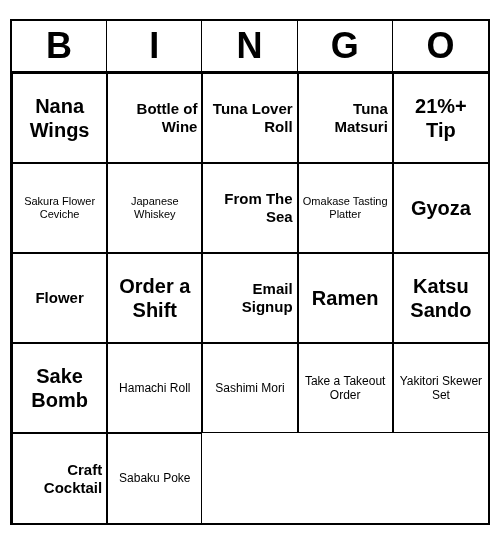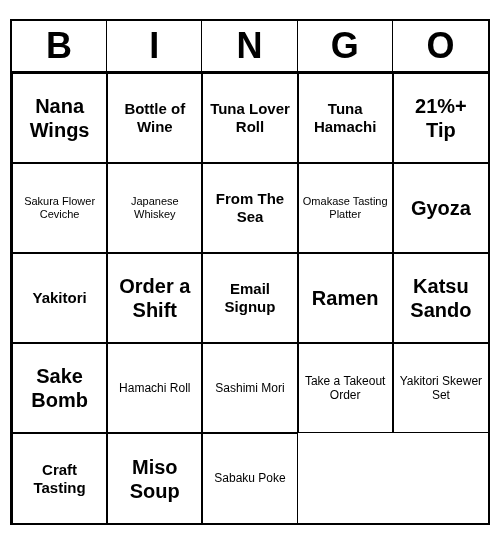--- a/index.html
+++ b/index.html
@@ -57,20 +57,21 @@
       display: block;
     }
     
     .size-large {
       font-size: 20px;
       font-weight: bold;
     }
     .size-medium {
       font-size: 15px;
       font-weight: bold;
+      text-align: right;
     }
     .size-small {
       font-size: 12px;
     }
     .size-xsmall {
       font-size: 11px;
     }
   </style>
 </head>
 <body>
@@ -87,42 +88,42 @@
   <div class="bingo-cell">
         <span class="cell-text size-large">Nana Wings</span>
       </div>
       <div class="bingo-cell">
         <span class="cell-text size-medium">Bottle of Wine</span>
       </div>
       <div class="bingo-cell">
         <span class="cell-text size-medium">Tuna Lover Roll</span>
       </div>
       <div class="bingo-cell">
-        <span class="cell-text size-medium">Tuna Hamachi</span>
+        <span class="cell-text size-medium">Tuna Matsuri</span>
       </div>
       <div class="bingo-cell">
         <span class="cell-text size-large">21%+ Tip</span>
       </div>
       <div class="bingo-cell">
         <span class="cell-text size-xsmall">Sakura Flower Ceviche</span>
       </div>
       <div class="bingo-cell">
         <span class="cell-text size-xsmall">Japanese Whiskey</span>
       </div>
       <div class="bingo-cell">
         <span class="cell-text size-medium">From The Sea</span>
       </div>
       <div class="bingo-cell">
         <span class="cell-text size-xsmall">Omakase Tasting Platter</span>
       </div>
       <div class="bingo-cell">
         <span class="cell-text size-large">Gyoza</span>
       </div>
       <div class="bingo-cell">
-        <span class="cell-text size-medium">Yakitori</span>
+        <span class="cell-text size-medium">Flower</span>
       </div>
       <div class="bingo-cell">
         <span class="cell-text size-large">Order a Shift</span>
       </div>
       <div class="bingo-cell">
         <span class="cell-text size-medium">Email Signup</span>
       </div>
       <div class="bingo-cell">
         <span class="cell-text size-large">Ramen</span>
       </div>
@@ -138,22 +139,19 @@
       <div class="bingo-cell">
         <span class="cell-text size-small">Sashimi Mori</span>
       </div>
       <div class="bingo-cell">
         <span class="cell-text size-small">Take a Takeout Order</span>
       </div>
       <div class="bingo-cell">
         <span class="cell-text size-small">Yakitori Skewer Set</span>
       </div>
       <div class="bingo-cell">
-        <span class="cell-text size-medium">Craft Tasting</span>
-      </div>
-      <div class="bingo-cell">
-        <span class="cell-text size-large">Miso Soup</span>
+        <span class="cell-text size-medium">Craft Cocktail</span>
       </div>
       <div class="bingo-cell">
         <span class="cell-text size-small">Sabaku Poke</span>
       </div>
     </div>
 </div>
 
 </body></html>

